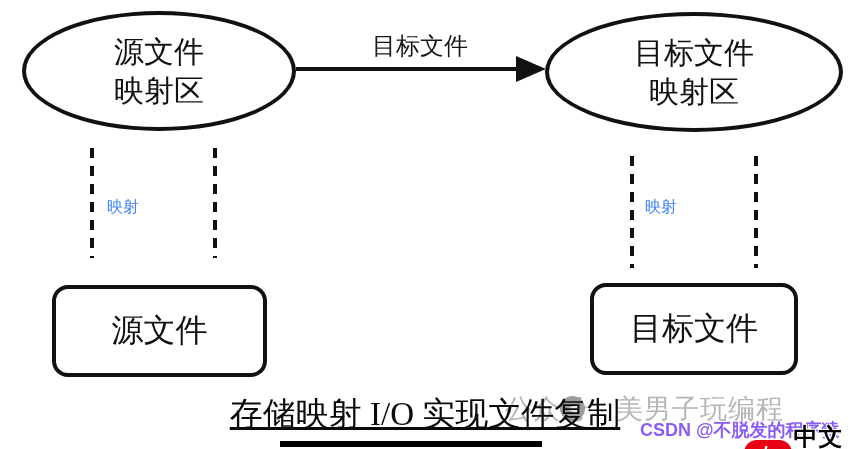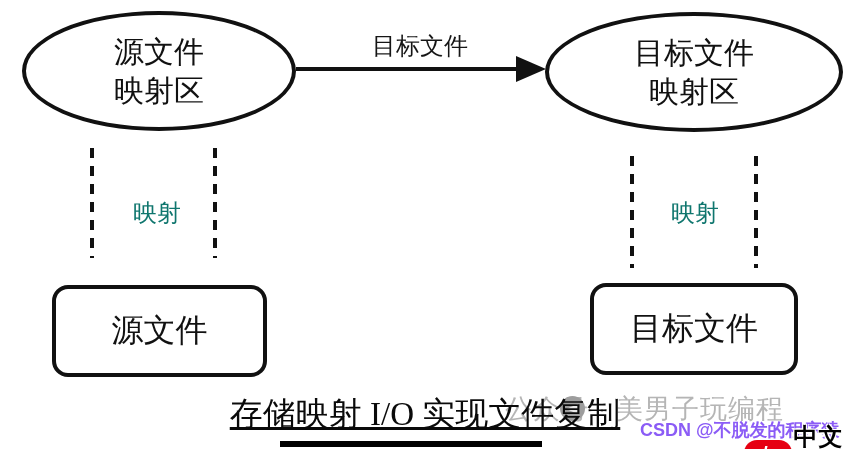--- a/index.html
+++ b/index.html
@@ -21,21 +21,21 @@
     border-left:30px solid #111;border-top:13px solid transparent;border-bottom:13px solid transparent;}
   .arrow-label{position:absolute;left:355px;top:30px;width:130px;text-align:center;
     font-size:24px;color:#151515;}
   
   .vdash{position:absolute;width:4px;
     background:repeating-linear-gradient(to bottom,#111 0 10px,transparent 10px 18px);}
   #dash-l1{left:90px;top:148px;height:110px;}
   #dash-l2{left:213px;top:148px;height:110px;}
   #dash-r1{left:630px;top:156px;height:112px;}
   #dash-r2{left:754px;top:156px;height:112px;}
-  .map-label{position:absolute;width:100px;text-align:center;font-size:24px;color:#0f766e;}
+  .map-label{position:absolute;width:100px;text-align:left;font-size:16px;color:#3b82f6;}
   #map-label-left{left:107px;top:197px;}
   #map-label-right{left:645px;top:197px;}
   
   .filebox{
     position:absolute;border:4px solid #111;border-radius:16px;background:#fff;
     display:flex;align-items:center;justify-content:center;font-size:32px;box-sizing:border-box;
   }
   #src-box{left:52px;top:285px;width:215px;height:92px;}
   #dst-box{left:590px;top:283px;width:208px;height:92px;}
   

